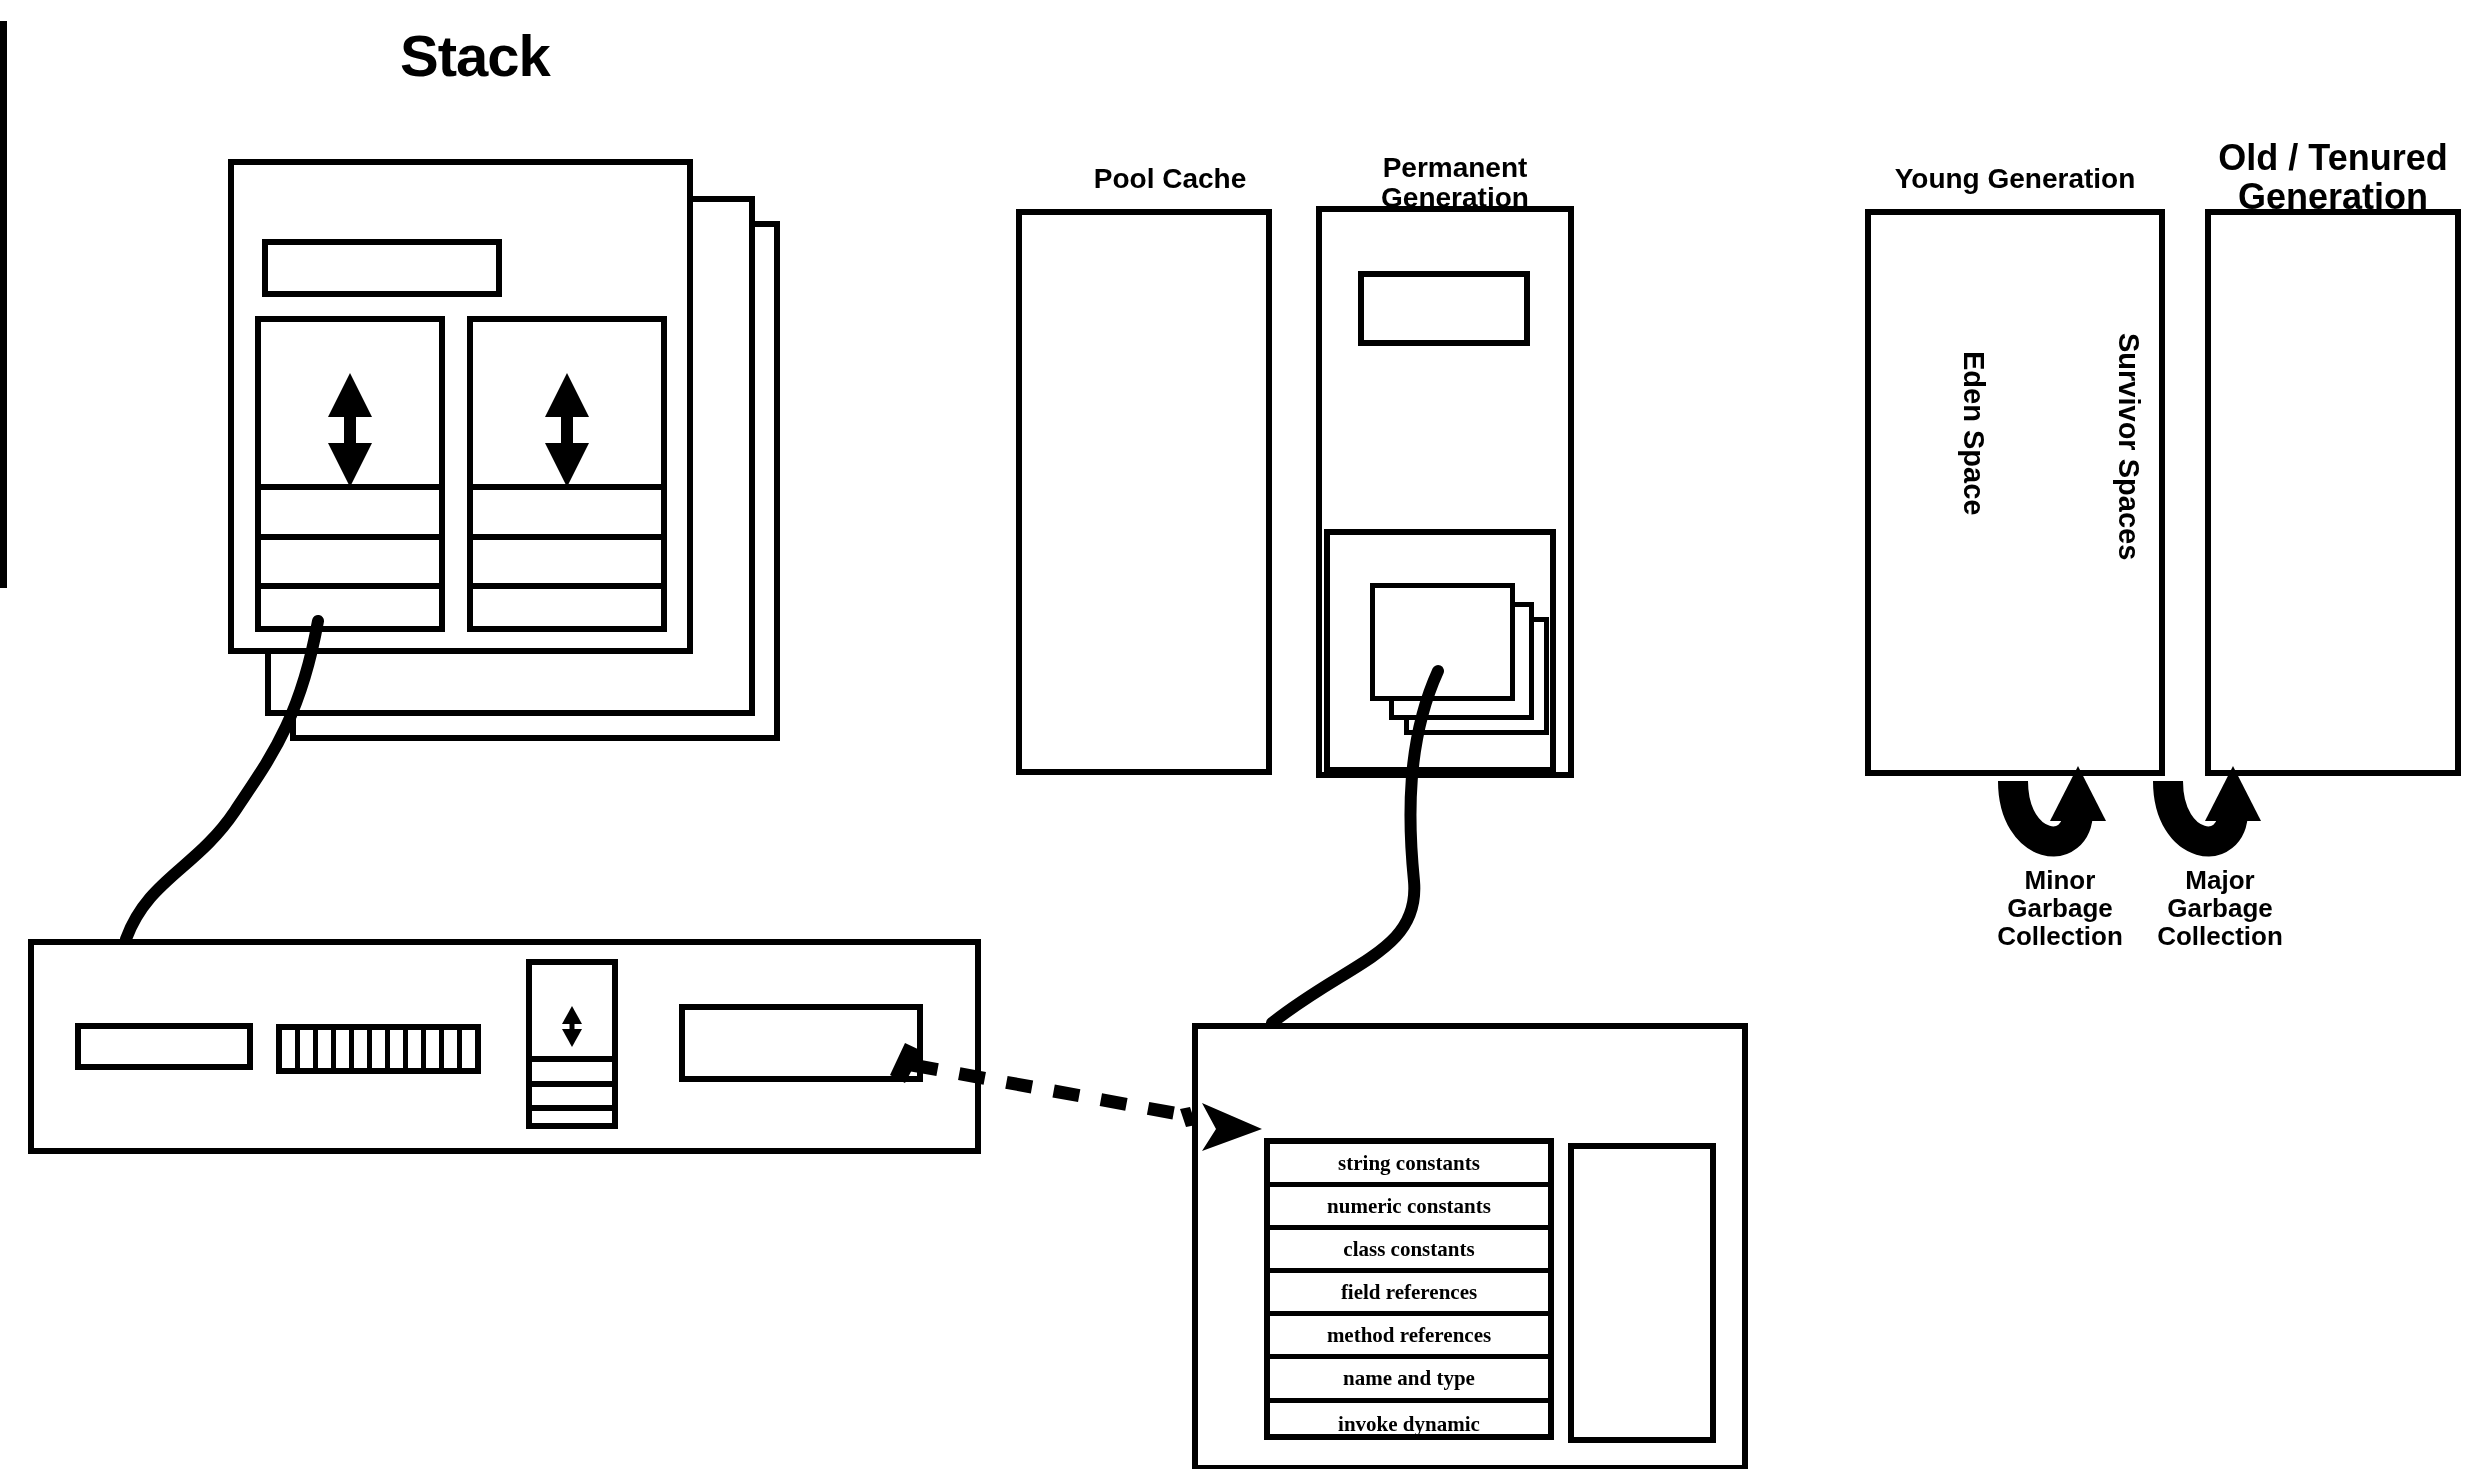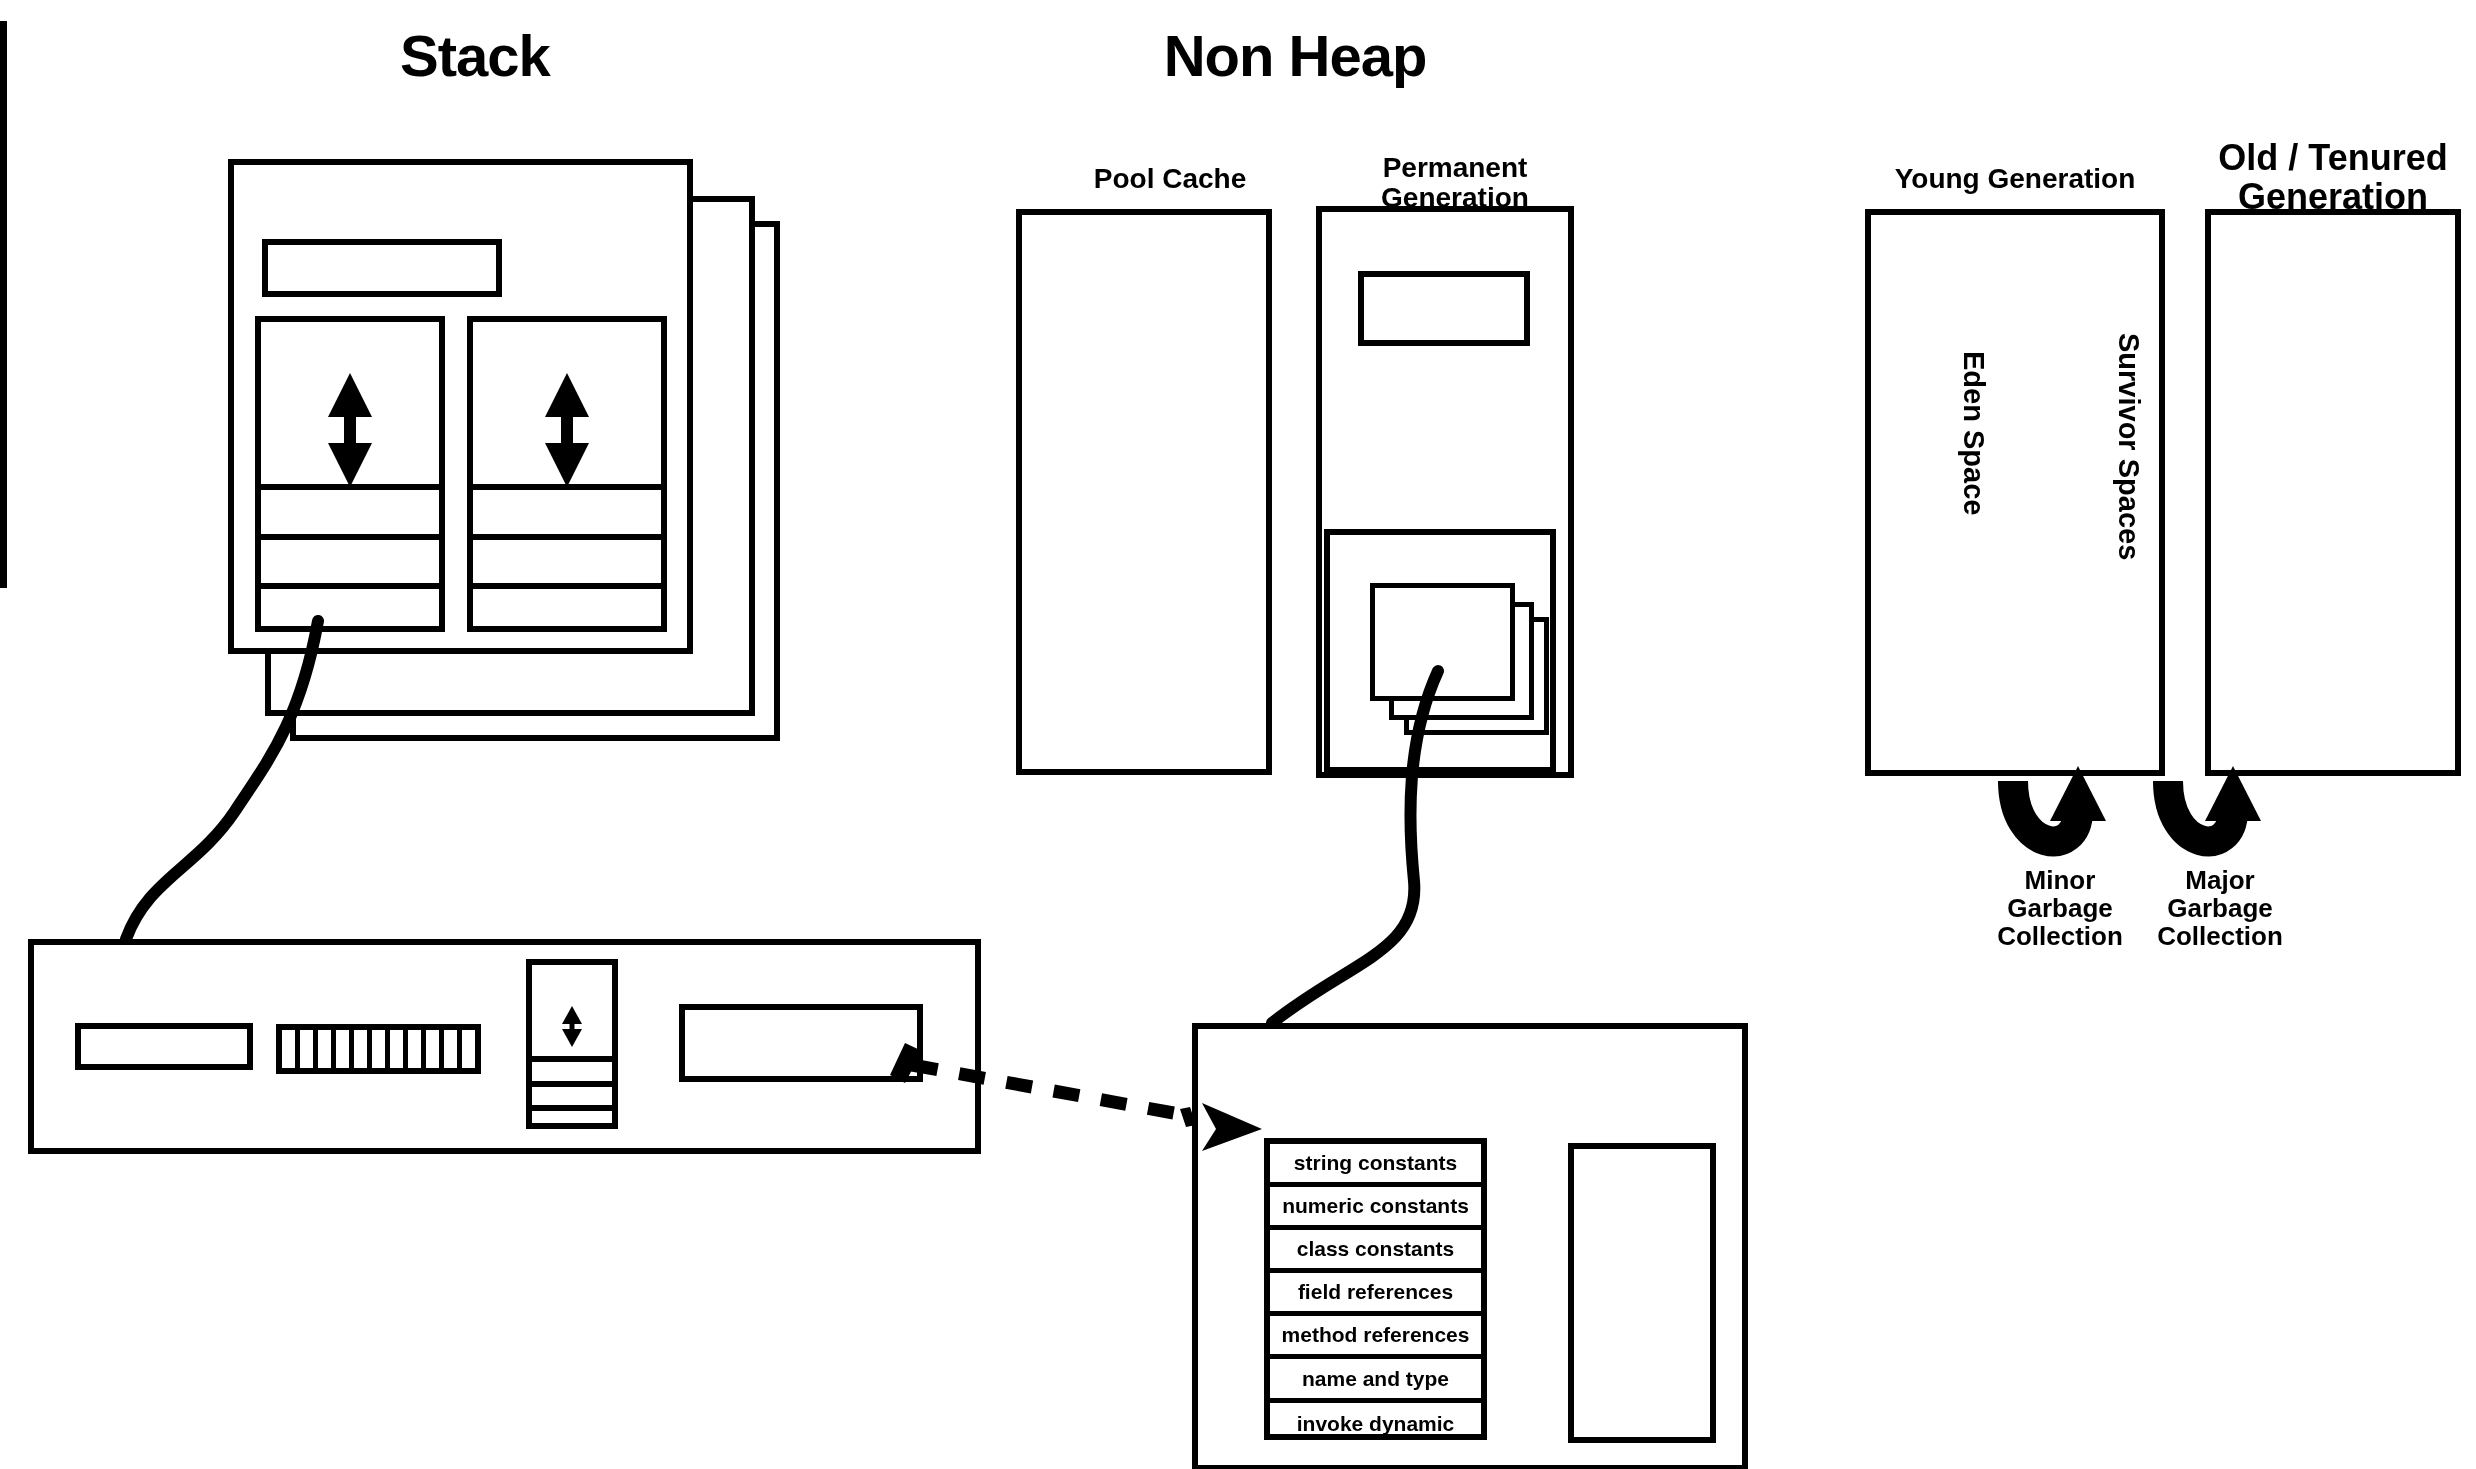--- a/index.html
+++ b/index.html
@@ -55,21 +55,21 @@
   #methodarea-box{left:1324px;top:508px;width:232px;height:244px;z-index:4;}
   #methodarea-label{left:1340px;top:520px;font-size:26px;text-align:left;}
   #cls-3{left:1404px;top:596px;width:145px;height:118px;z-index:5;}
   #cls-2{left:1389px;top:581px;width:145px;height:118px;z-index:6;}
   #cls-1{left:1370px;top:562px;width:145px;height:118px;z-index:7;}
 
   
   #classdata-box{left:1192px;top:1002px;width:556px;height:448px;z-index:3;}
   #classdata-label{left:1212px;top:1020px;font-size:31px;text-align:left;}
   #rtcp-label{left:1262px;top:1077px;font-size:26px;text-align:left;}
-  #rtcp-box{left:1264px;top:1117px;width:223px;height:302px;z-index:4;}
+  #rtcp-box{left:1264px;top:1117px;width:290px;height:302px;z-index:4;font-family:Liberation Serif, serif;}
   #rtcp-box .row{height:43.1px;border-bottom:5px solid #000;box-sizing:border-box;
                  display:flex;align-items:center;justify-content:center;
                  font-size:21px;font-weight:bold;}
   #rtcp-box .row:last-child{border-bottom:none;}
   #methodcode-box{left:1568px;top:1122px;width:148px;height:300px;z-index:4;}
   #methodcode-label{left:1568px;top:1243px;width:148px;font-size:29px;}
 
   
   #younggen-label{left:1865px;top:143px;width:300px;font-size:28px;}
   #young-box{left:1865px;top:188px;width:300px;height:567px;z-index:3;}
@@ -85,21 +85,20 @@
 
   svg.overlay{position:absolute;left:0;top:0;width:2476px;height:1469px;
               pointer-events:none;z-index:10;}
 </style>
 </head>
 <body>
 
 <div class="canvas">
 
   <div class="t sec-title" style="left:330px;top:4px;width:290px;">Stack</div>
-  <div class="t sec-title" style="left:1100px;top:4px;width:390px;">Non Heap</div>
 
   <div class="bx" id="thread-shadow-2"></div>
   <div class="bx" id="thread-shadow-1"></div>
   <div class="bx" id="thread-box"></div>
   <div class="t" id="thread-label">Thread</div>
 
   <div class="bx" id="pc-box"></div>
   <div class="t" id="pc-label">Program Counter</div>
 
   <div class="bx stackcol" id="stack-box"></div>

